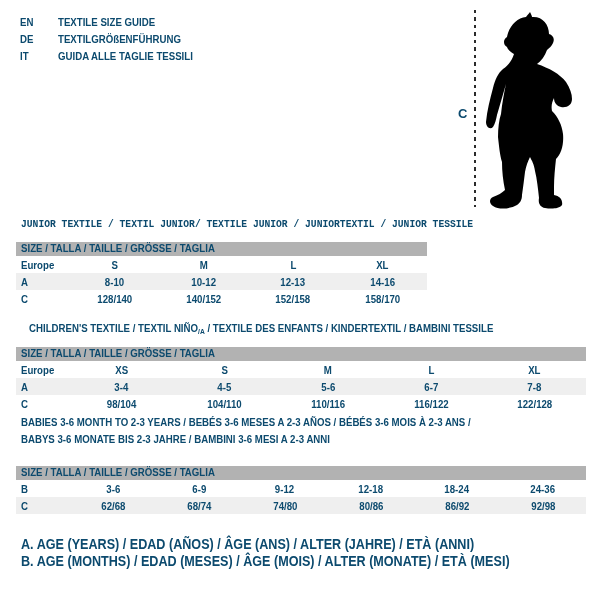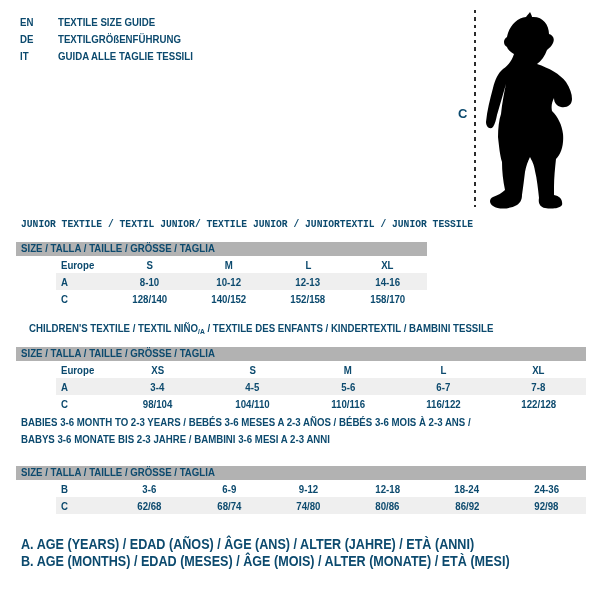--- a/index.html
+++ b/index.html
@@ -29,21 +29,21 @@
   #title1 { top:215px;font-family:Liberation Mono, monospace; }
   #title2 { top:320px;margin-left:8px; }
   #title3 { top:414px; }
   .sub { font-size:8px; vertical-align:-2px; }
 
   .tbl { position:absolute; left:16px; font-size:11.5px; }
   #tbl1 { top:242px; width:411px; }
   #tbl2 { top:347px; width:570px; }
   #tbl3 { top:466px; width:570px; }
   .bar  { height:14px; background:#b2b2b2; display:flex; padding-left:5px; }
-  .trow { display:flex; height:17px; align-items:center;margin-left:40px; }
+  .trow { display:flex; height:17px; align-items:center; }
   .shade { background:#efefef; }
   .c0   { width:54px; padding-left:5px; }
   .cell { flex:1; text-align:center; }
 
   .legend { position:absolute; left:21px; top:535px; font-size:15px; line-height:17.2px; }
 </style>
 </head>
 <body>
 
 <div class="page" style="background: rgb(255, 255, 255); color: #0c4a6e;">

